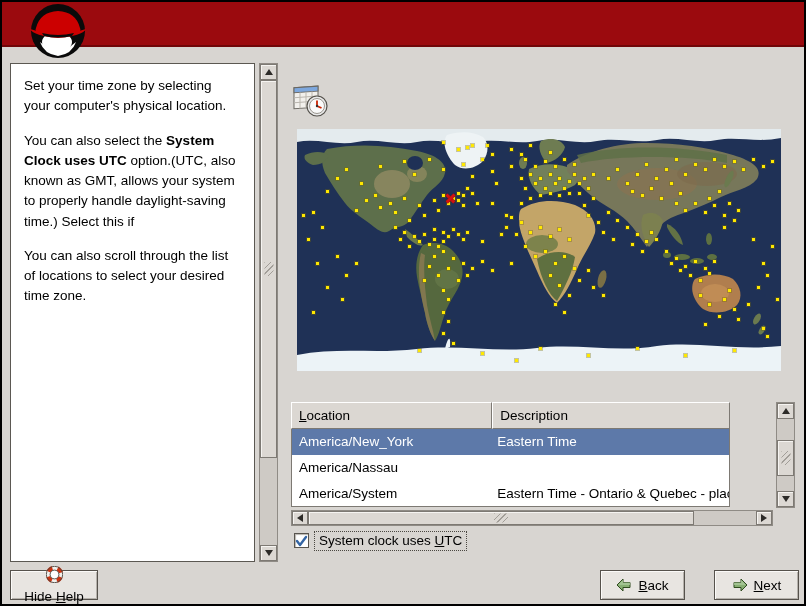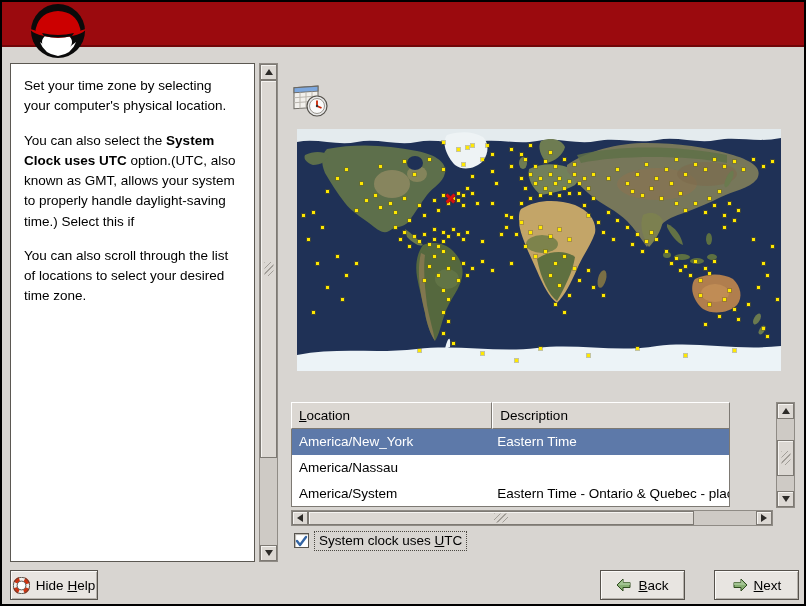--- a/index.html
+++ b/index.html
@@ -461,21 +461,21 @@
       </div>
   </div>
 
   <div class="utc-check">
     <svg width="13" height="13" viewBox="0 0 13 13">
       <path d="M2,6 L5,10 L11,2" fill="none" stroke="#3465a4" stroke-width="2.4" stroke-linecap="round" stroke-linejoin="round"></path>
     </svg>
   </div>
   <div class="utc-label"><span>System clock uses </span><span class="key">U</span><span>TC</span></div>
 
-  <div class="btn" style="left:8px;width:88px;">
+  <div class="btn" style="left:8px;width:88px;flex-direction:column;">
     <span class="ic">
       <svg width="17" height="17" viewBox="0 0 17 17">
         <circle cx="8.5" cy="8.5" r="6.7" fill="none" stroke="#cc3311" stroke-width="4.2"></circle>
         <circle cx="8.5" cy="8.5" r="6.7" fill="none" stroke="#f2f0ec" stroke-width="4.2" stroke-dasharray="5.3 5.3" stroke-dashoffset="2.6"></circle>
         <circle cx="8.5" cy="8.5" r="8.2" fill="none" stroke="#4a4741" stroke-width="0.9"></circle>
         <circle cx="8.5" cy="8.5" r="4.4" fill="#fff" stroke="#4a4741" stroke-width="0.9"></circle>
       </svg>
     </span>
     <span><span>Hide </span><span class="key">H</span><span>elp</span></span>
   </div>

